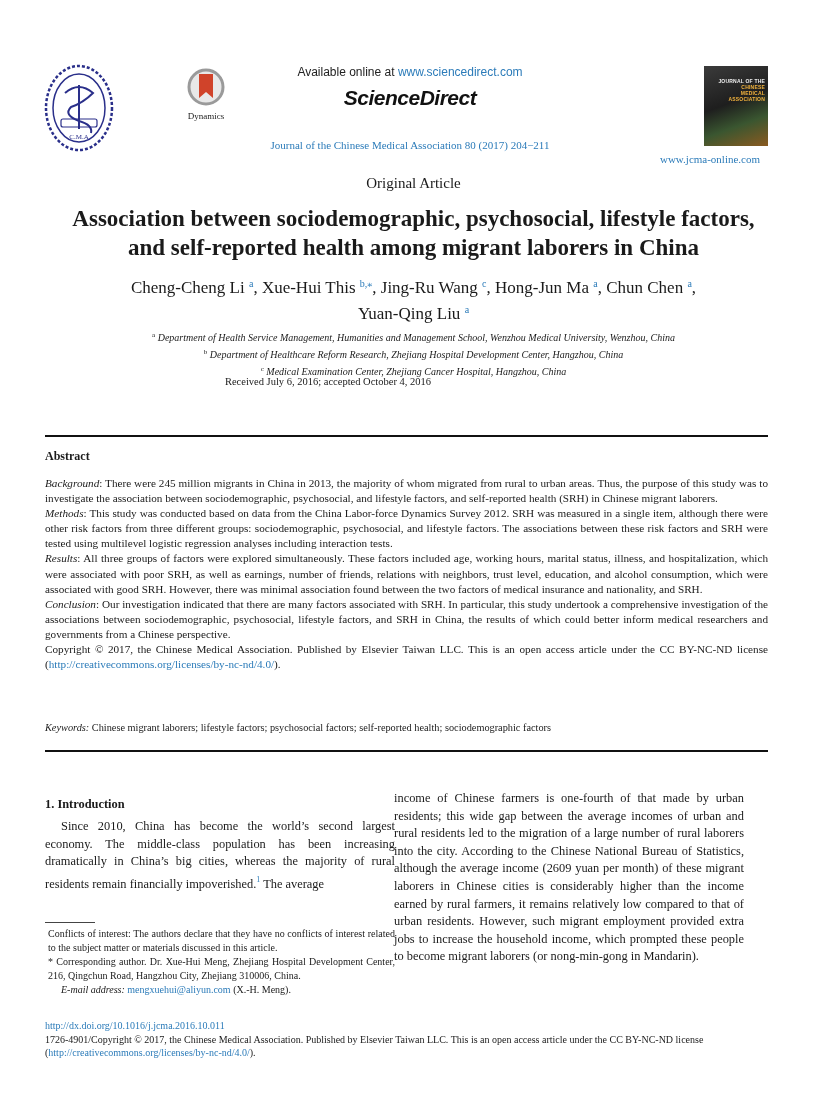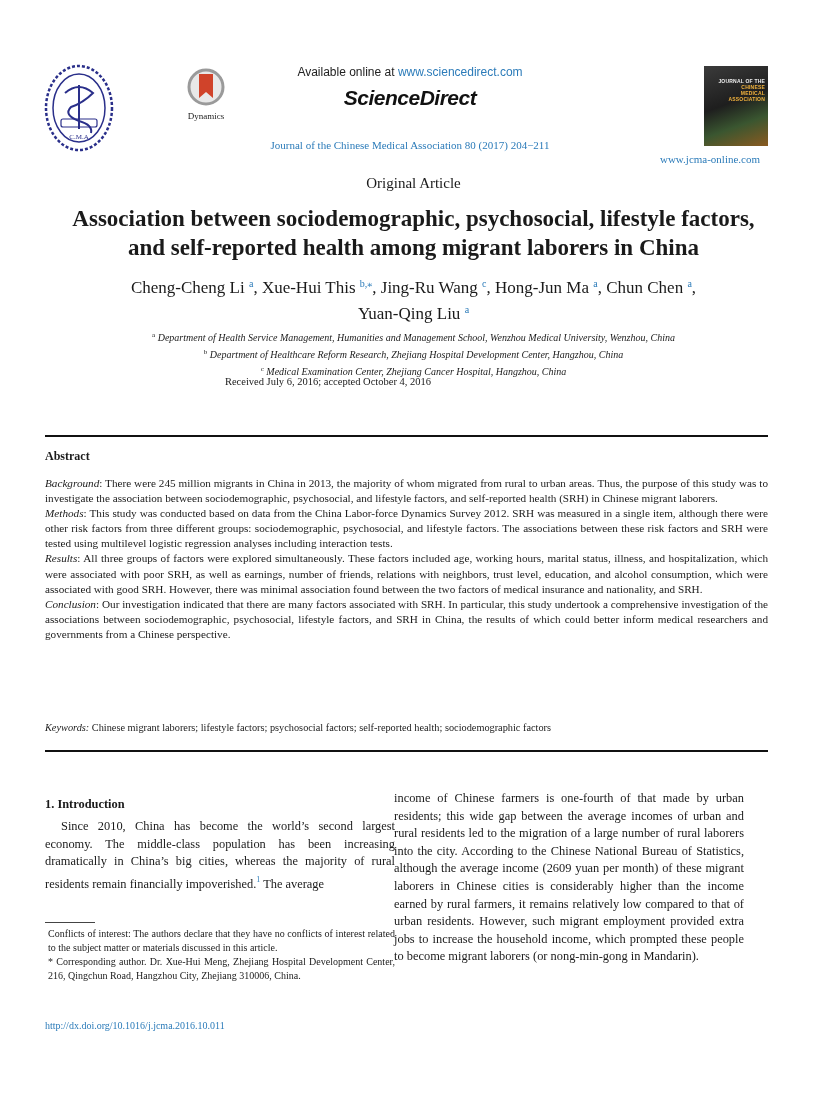--- a/index.html
+++ b/index.html
@@ -121,34 +121,37 @@
 <div id="received" class="abs">Received July 6, 2016; accepted October 4, 2016</div>
 
 <div id="rule-top" class="abs rule"></div>
 
 <div id="abstract-heading" class="abs">Abstract</div>
 <div id="abstract-body" class="abs">
   <p><em>Background</em><span>: There were 245 million migrants in China in 2013, the majority of whom migrated from rural to urban areas. Thus, the purpose of this study was to investigate the association between sociodemographic, psychosocial, and lifestyle factors, and self-reported health (SRH) in Chinese migrant laborers.</span></p>
   <p><em>Methods</em><span>: This study was conducted based on data from the China Labor-force Dynamics Survey 2012. SRH was measured in a single item, although there were other risk factors from three different groups: sociodemographic, psychosocial, and lifestyle factors. The associations between these risk factors and SRH were tested using multilevel logistic regression analyses including interaction tests.</span></p>
   <p><em>Results</em><span>: All three groups of factors were explored simultaneously. These factors included age, working hours, marital status, illness, and hospitalization, which were associated with poor SRH, as well as earnings, number of friends, relations with neighbors, trust level, education, and alcohol consumption, which were associated with good SRH. However, there was minimal association found between the two factors of medical insurance and nationality, and SRH.</span></p>
   <p><em>Conclusion</em><span>: Our investigation indicated that there are many factors associated with SRH. In particular, this study undertook a comprehensive investigation of the associations between sociodemographic, psychosocial, lifestyle factors, and SRH in China, the results of which could better inform medical researchers and governments from a Chinese perspective.</span></p>
+  <p><span>Copyright © 2017, the Chinese Medical Association. Published by Elsevier Taiwan LLC. This is an open access article under the CC BY-NC-ND license (</span><a class="link">http://creativecommons.org/licenses/by-nc-nd/4.0/</a><span>).</span></p>
 </div>
 <div id="keywords" class="abs"><em>Keywords:</em><span> Chinese migrant laborers; lifestyle factors; psychosocial factors; self-reported health; sociodemographic factors</span></div>
 
 <div id="rule-bottom" class="abs rule"></div>
 
 <div id="intro-heading" class="abs">1. Introduction</div>
 <div id="col-left" class="abs col">
   <p><span>Since 2010, China has become the world’s second largest economy. The middle-class population has been increasing dramatically in China’s big cities, whereas the majority of rural residents remain financially impoverished.</span><sup class="ref">1</sup><span> The average</span></p>
 </div>
 <div id="col-right" class="abs col">
   <p>income of Chinese farmers is one-fourth of that made by urban residents; this wide gap between the average incomes of urban and rural residents led to the migration of a large number of rural laborers into the city. According to the Chinese National Bureau of Statistics, although the average income (2609 yuan per month) of these migrant laborers in Chinese cities is considerably higher than the income earned by rural farmers, it remains relatively low compared to that of urban residents. However, such migrant employment provided extra jobs to increase the household income, which prompted these people to become migrant laborers (or nong-min-gong in Mandarin).</p>
 </div>
 
 <div id="fn-rule" class="abs"></div>
 <div id="footnotes" class="abs">
   <p class="ind">Conflicts of interest: The authors declare that they have no conflicts of interest related to the subject matter or materials discussed in this article.</p>
   <p class="ind">* Corresponding author. Dr. Xue-Hui Meng, Zhejiang Hospital Development Center, 216, Qingchun Road, Hangzhou City, Zhejiang 310006, China.</p>
+  <p class="ind2"><em>E-mail address:</em> <a class="link">mengxuehui@aliyun.com</a><span> (X.-H. Meng).</span></p>
 </div>
 
 <div id="bottom-block" class="abs">
   <p><a class="link">http://dx.doi.org/10.1016/j.jcma.2016.10.011</a></p>
+  <p><span>1726-4901/Copyright © 2017, the Chinese Medical Association. Published by Elsevier Taiwan LLC. This is an open access article under the CC BY-NC-ND license (</span><a class="link">http://creativecommons.org/licenses/by-nc-nd/4.0/</a><span>).</span></p>
 </div>
 
 </body></html>

